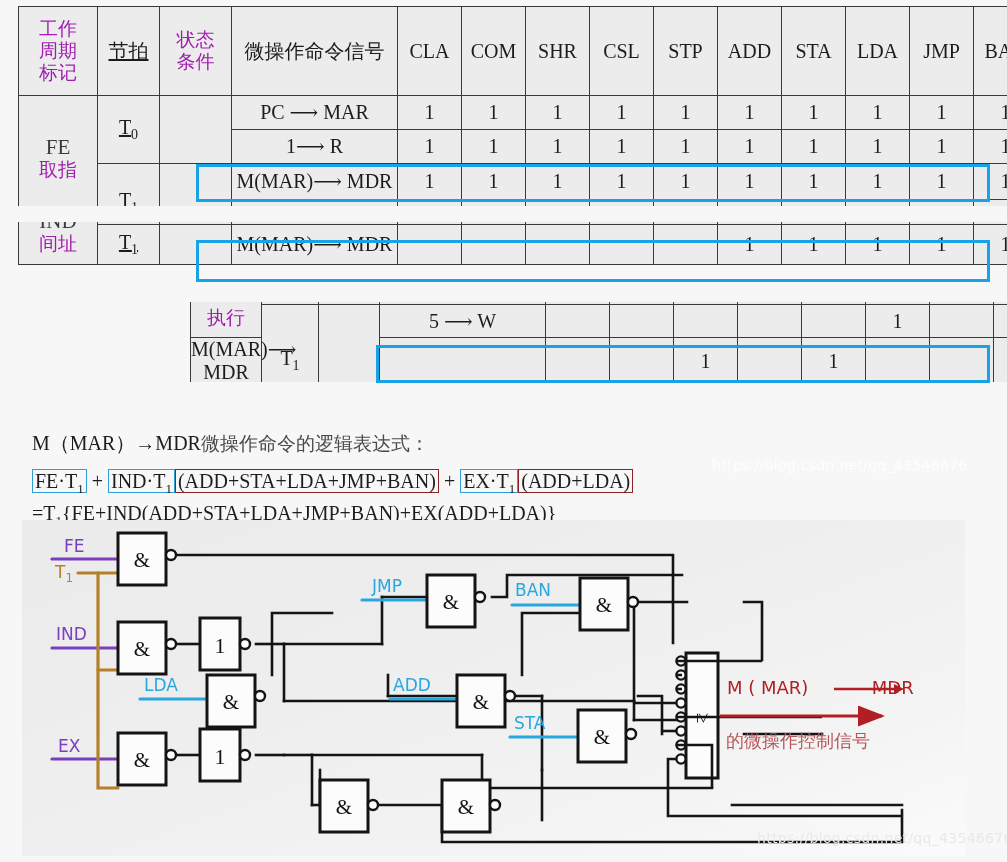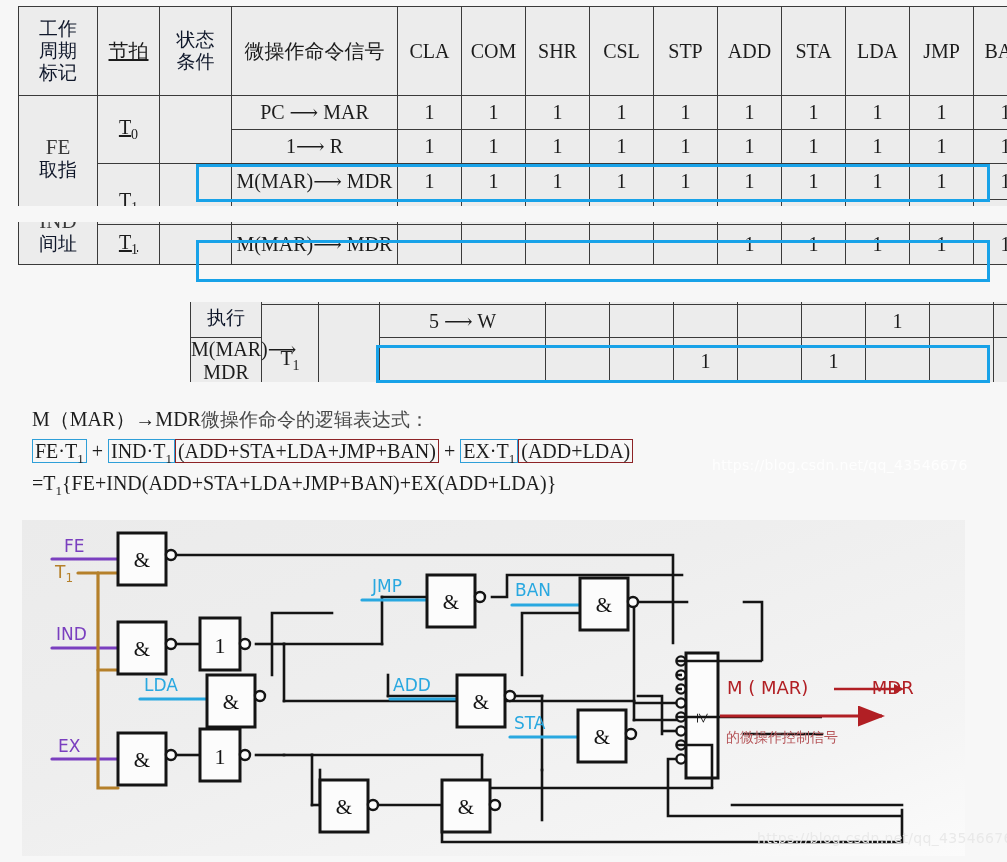--- a/index.html
+++ b/index.html
@@ -17,21 +17,21 @@
     font-weight:normal;
     font-size:20px;
     text-align:center;
     vertical-align:middle;
     background:#ececec;
     padding:0;
     line-height:1.15;
     color:#1c1c1c;
     font-family:"Liberation Serif","DejaVu Serif",serif;
   }
-  .cjk{font-family:"DejaVu Sans","Liberation Sans",sans-serif;font-size:19px;color:#0f172a;}
+  .cjk{font-family:"DejaVu Sans","Liberation Sans",sans-serif;font-size:19px;color:#a21caf;}
   .cjk-dark{font-family:"DejaVu Sans","Liberation Sans",sans-serif;font-size:20px;color:#2b2b2b;}
   .hdr{height:88px;}
   .one{font-size:19px;}
   .sub{font-size:14px;vertical-align:sub;}
 
   
   .c-work{width:78px;}
   .c-beat{width:61px;text-decoration:underline;}
   .c-cond{width:71px;}
   .c-micro{width:165px;margin-top:38px;}
@@ -42,21 +42,21 @@
 
   
   .band{position:absolute;left:0;width:1007px;background:#f7f7f7;}
 
   
   #formula{
     position:absolute;left:32px;top:408px;
     font-family:"Liberation Serif","DejaVu Serif",serif;
     font-size:20px;line-height:23px;color:#1d1d1d;white-space:nowrap;
   }
-  #formula .line1{font-size:20px;}
+  #formula .line1{font-size:20px;margin-top:24px;}
   #formula .zh{font-family:"DejaVu Sans","Liberation Sans",sans-serif;font-size:19px;color:#4a4a4a;}
   .bx-blue{border:1.5px solid #2e9fd8;padding:0 2px;}
   .bx-red{border:1.5px solid #8d2326;padding:0 2px;}
   .sb{font-size:13px;vertical-align:sub;}
 
   
   #circuit{
     position:absolute;left:22px;top:520px;width:943px;height:336px;
     background:linear-gradient(160deg,#ebebeb 0%,#eeeeee 40%,#f4f4f4 78%,#fbfbfb 100%);
   }
@@ -281,21 +281,21 @@
     </table>
 </div>
 
 <div class="hl" style="left:376px;top:345px;width:614px;height:38px;"></div>
 
 <div id="formula">
   <div class="line1">
     <span>M（MAR）→MDR</span><span class="zh">微操作命令的逻辑表达式：</span>
   </div>
 
-  <div style="margin-top:9px;">
+  <div style="margin-top:15px;">
     <span class="bx-blue"><span>FE·T</span><span class="sb">1</span></span><span> + </span><span class="bx-blue"><span>IND·T</span><span class="sb">1</span></span><span class="bx-red">(ADD+STA+LDA+JMP+BAN)</span><span> + </span><span class="bx-blue"><span>EX·T</span><span class="sb">1</span></span><span class="bx-red">(ADD+LDA)</span>
   </div>
 
   <div style="margin-top:2px;">
     <span>=T</span><span class="sb">1</span><span>{FE+IND(ADD+STA+LDA+JMP+BAN)+EX(ADD+LDA)}</span>
   </div>
 </div>
 
 <div class="wm" style="left:712px;top:457px;">https://blog.csdn.net/qq_43546676</div>
 
@@ -482,16 +482,16 @@
   <div style="position:absolute;left:705px;top:157px;font-family:'DejaVu Sans',sans-serif;font-size:18px;color:#b11f24;white-space:nowrap;">
     <span>M ( MAR)</span>
     <span style="display:inline-block;width:52px;"></span>
     <span>MDR</span>
   </div>
   <svg style="position:absolute;left:810px;top:161px;" width="74" height="16">
     <line x1="2" y1="8" x2="62" y2="8" stroke="#b11f24" stroke-width="2.6"></line>
     <polygon points="62,3 72,8 62,13" fill="#b11f24"></polygon>
   </svg>
 
-  <div style="position:absolute;left:704px;top:209px;font-family:'DejaVu Sans',sans-serif;font-size:14px;color:#b6565a;white-space:nowrap;">的微操作控制信号</div>
+  <div style="position:absolute;left:704px;top:209px;font-family:'DejaVu Sans',sans-serif;font-size:18px;color:#b6565a;white-space:nowrap;">的微操作控制信号</div>
 </div>
 
 <div class="wm dim" style="left:757px;top:830px;">https://blog.csdn.net/qq_43546676</div>
 
 </body></html>

